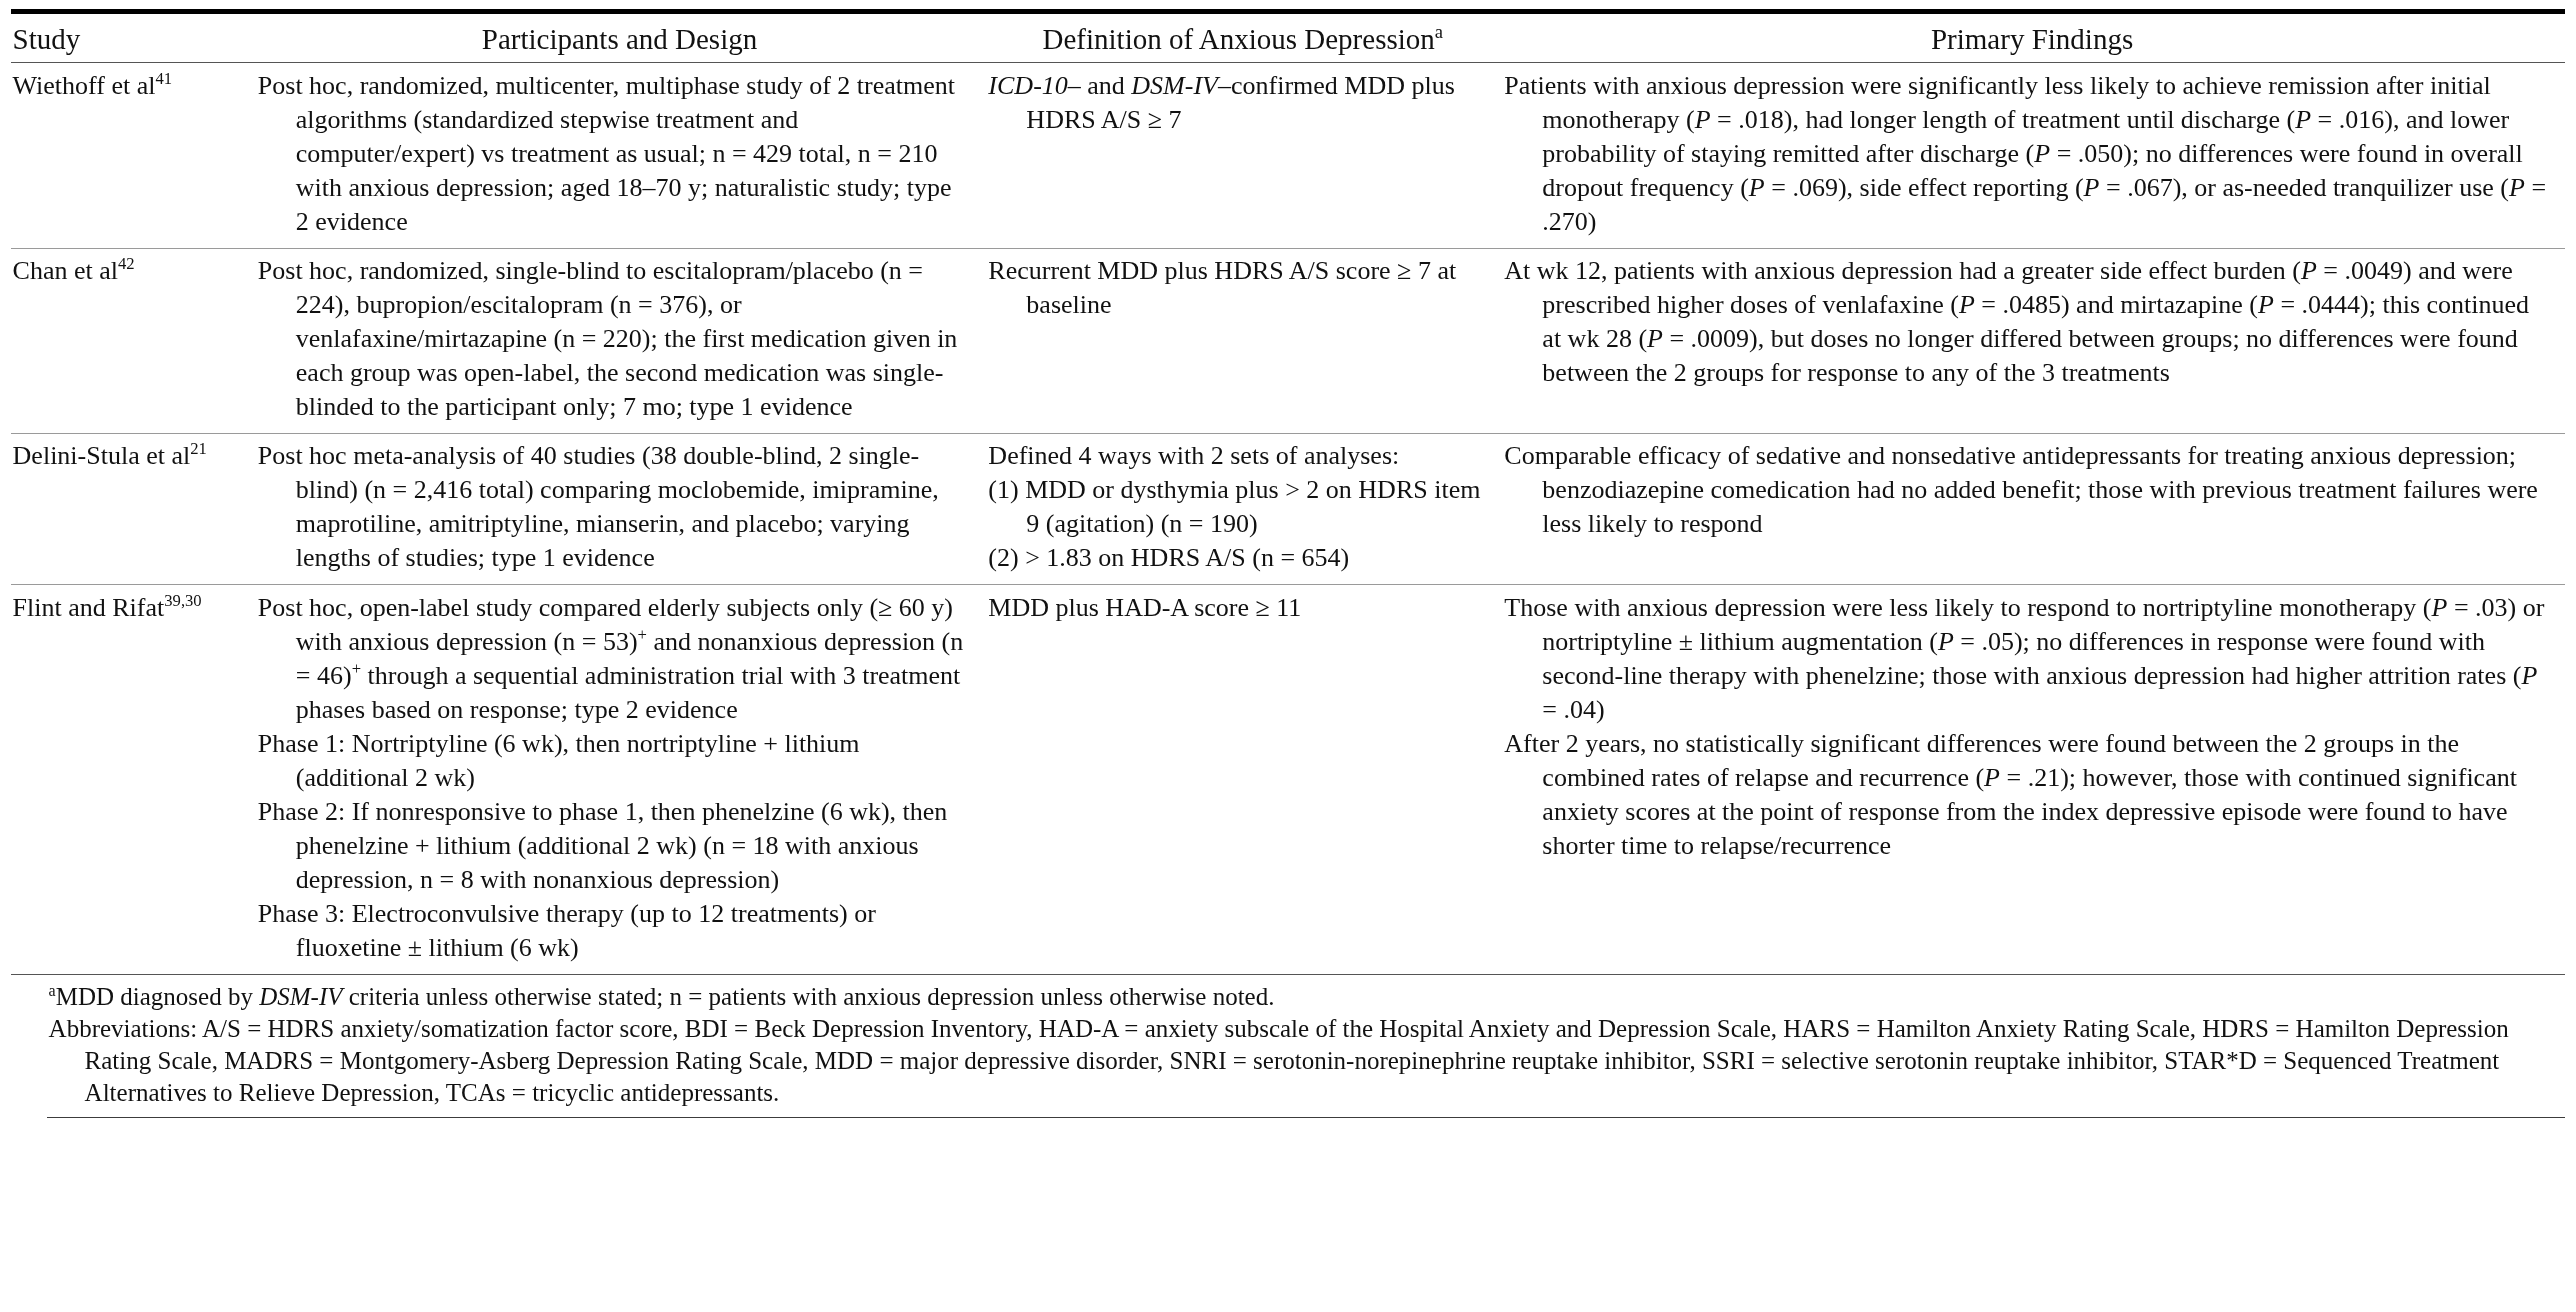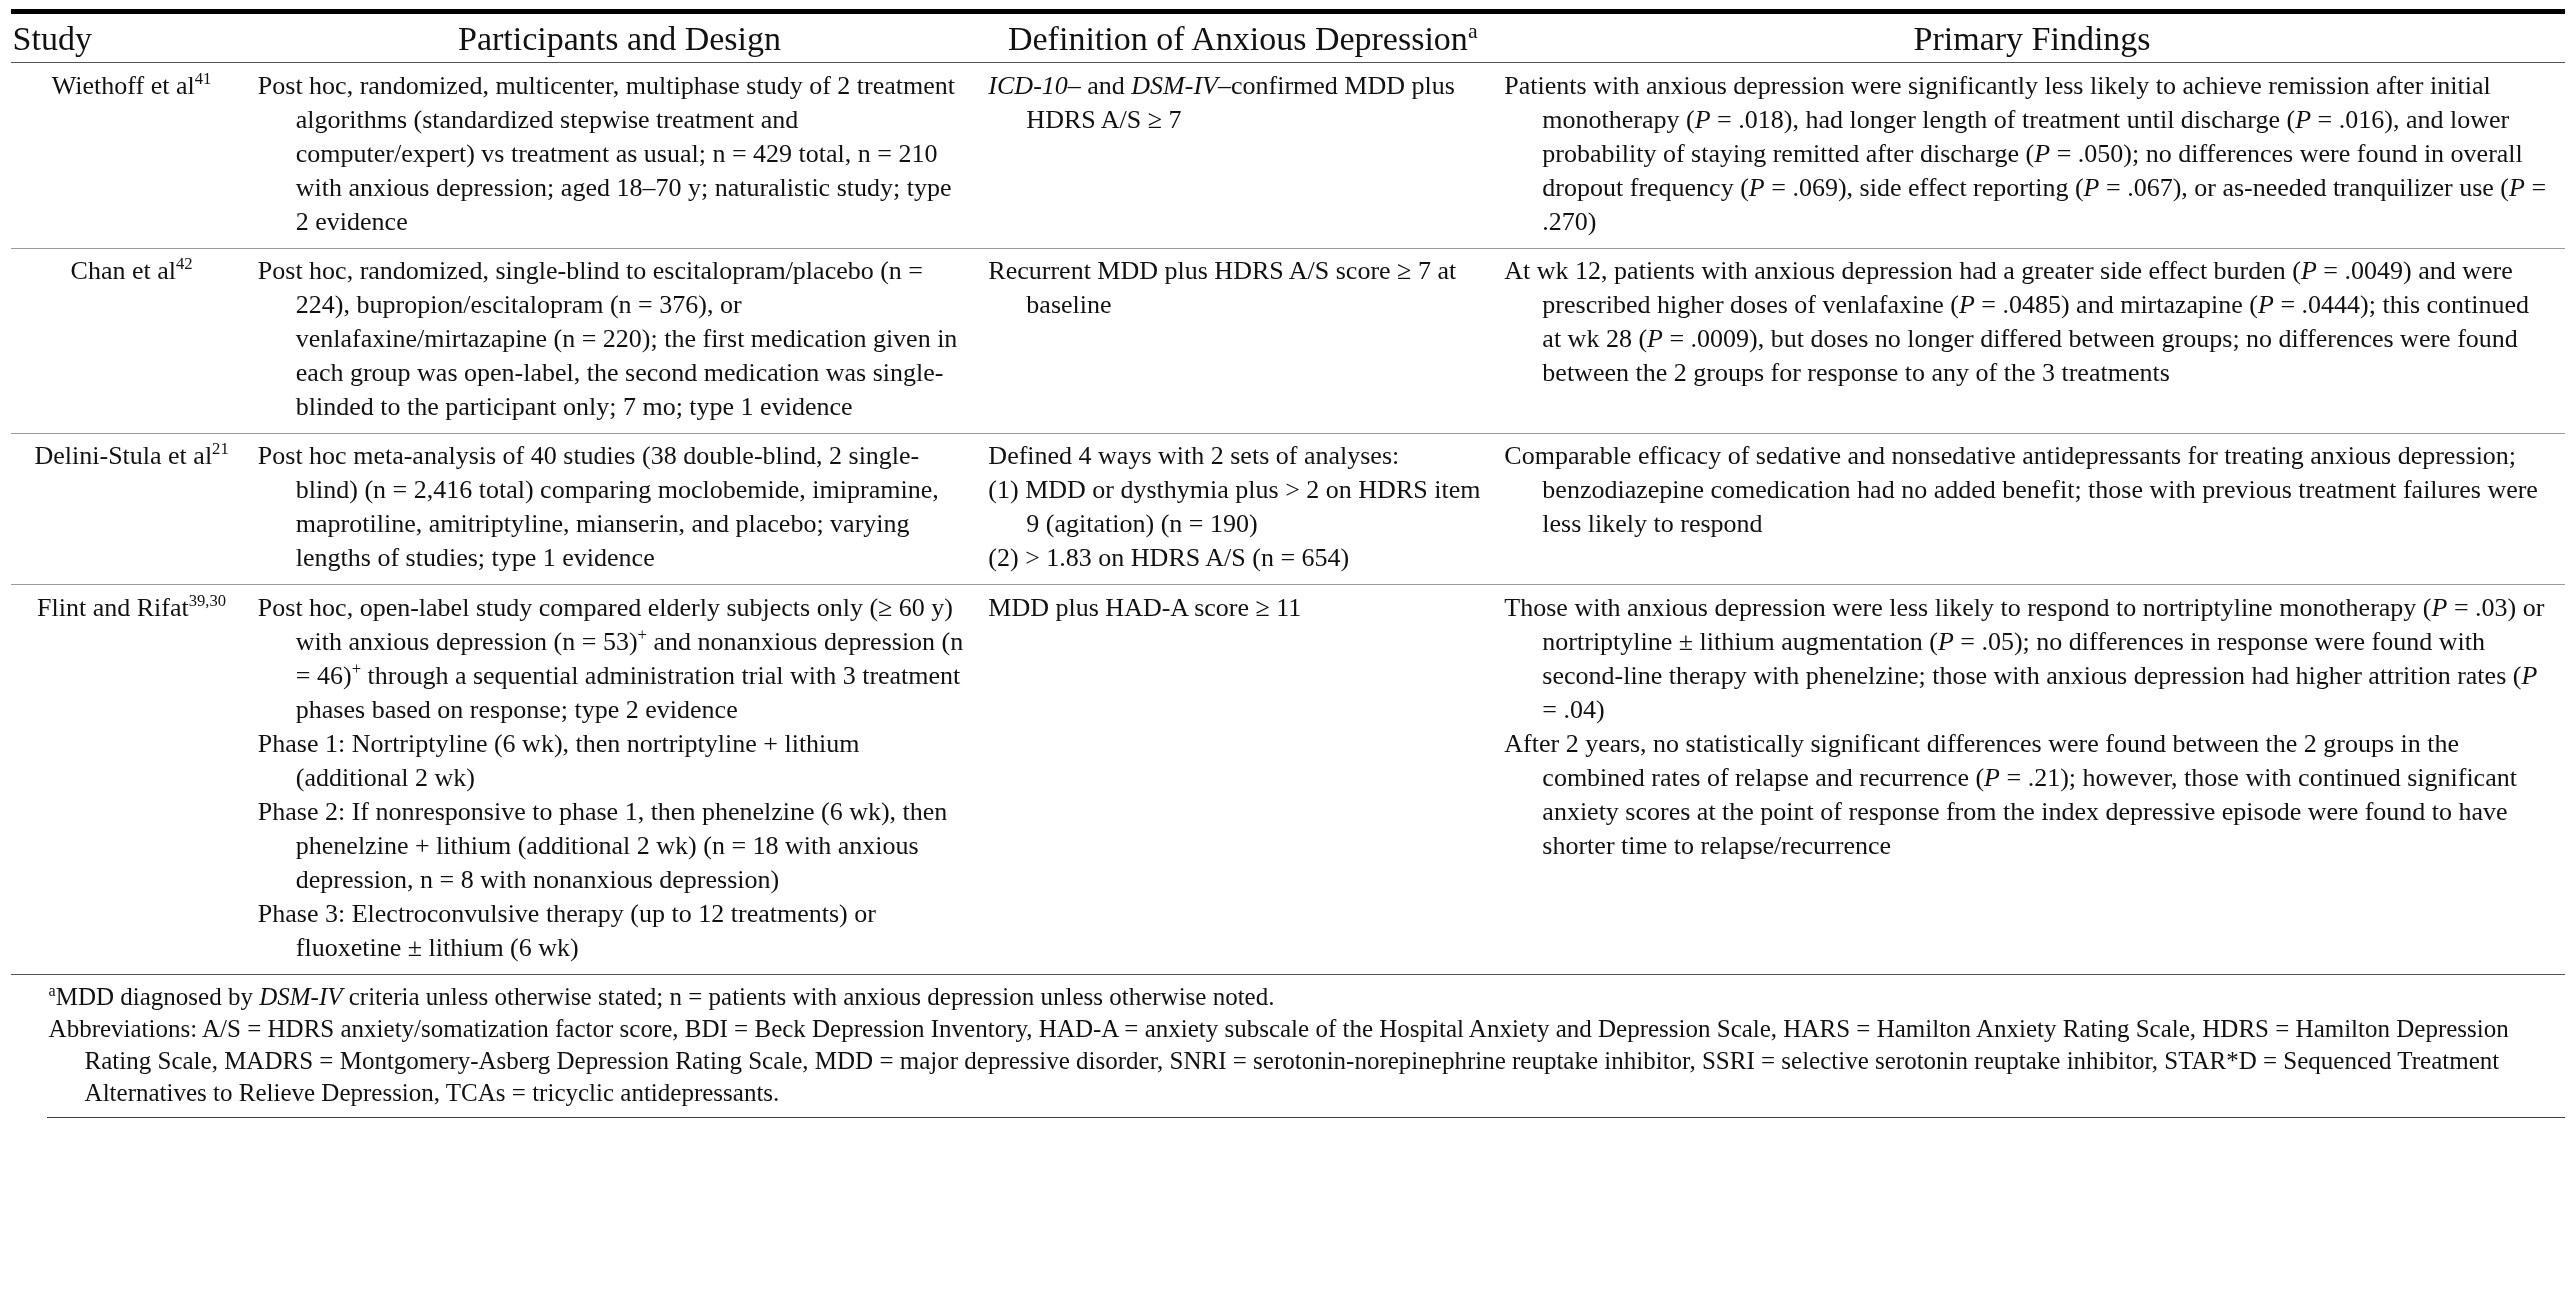--- a/index.html
+++ b/index.html
@@ -21,36 +21,36 @@
   }
   table.main {
     width: 100%;
     border-collapse: collapse;
     table-layout: fixed;
     font-size: 26px;
     line-height: 34px;
   }
   thead th {
     font-weight: normal;
-    font-size: 34px;
+    font-size: 29px;
     text-align: center;
     vertical-align: bottom;
     padding: 8px 5.4px 6.3px 1.8px;
     border-bottom: 1.3px solid #555555;
   }
   thead th.th-study { text-align: left; }
   tbody td {
     vertical-align: top;
     padding: 5.4px 18px 9px 1.8px;
     border-bottom: 0.9px solid #9a9a9a;
   }
   tbody tr:last-child td { border-bottom: 1.3px solid #555555; }
   td.col-study { padding-right: 5.4px; }
   .para { padding-left: 38px; text-indent: -38px; }
-  .study-name { padding-left: 0; text-indent: 0; text-align: center; }
+  .study-name { padding-left: 0; text-indent: 0; }
   sup { font-size: 64%; line-height: 0; vertical-align: super; }
   i { font-style: italic; }
   .footnotes {
     font-size: 25px;
     line-height: 32px;
     padding: 6.3px 0 8px 1.8px;
     border-bottom: 1.8px solid #3c3c3c;
     margin-left: 36px;
   }
   .footnote-para { padding-left: 36px; text-indent: -36px; }

